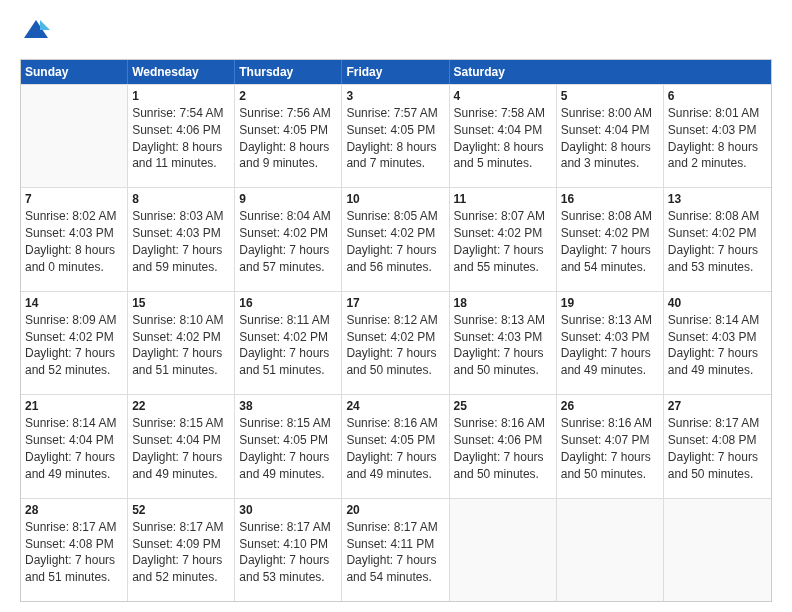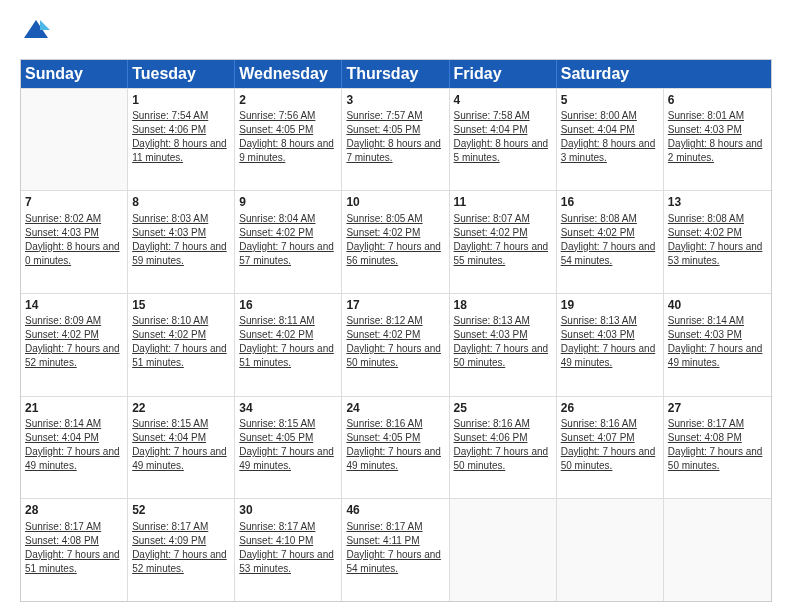--- a/index.html
+++ b/index.html
@@ -58,21 +58,21 @@
       flex-direction: column;
       border: 1px solid #ccc;
     }
     .cal-header-row {
       display: grid;
       grid-template-columns: repeat(7, 1fr);
       background: #1a5cb5;
     }
     .cal-header-cell {
       color: #fff;
-      font-size: 16px;
+      font-size: 12px;
       font-weight: bold;
       padding: 5px 4px;
       text-align: left;
       border-right: 1px solid #3a7cd5;
     }
     .cal-header-cell:last-child { border-right: none; }
     .cal-body {
       flex: 1;
       display: flex;
       flex-direction: column;
@@ -95,24 +95,23 @@
     .cal-cell:last-child { border-right: none; }
     .cal-cell.empty { background: #f9f9f9; }
     .day-num {
       font-size: 12px;
       font-weight: bold;
       color: #222;
       display: block;
       margin-bottom: 1px;
     }
     .cell-info {
-      font-size: 10px;
+      font-size: 12px;
       color: #333;
       line-height: 1.4;
-      text-decoration: underline;
     }
   </style>
 </head>
 <body>
 
 <div class="page">
   <div class="header">
     <div class="logo">
       <div>
         <div class="logo-text">
@@ -128,21 +127,20 @@
     </div>
     <div class="title-block">
       <div class="month-title"></div>
       <div class="location"></div>
     </div>
   </div>
 
   <div class="calendar">
     <div class="cal-header-row">
     <div class="cal-header-cell">Sunday</div>
-        <div class="cal-header-cell">Tuesday</div>
         <div class="cal-header-cell">Wednesday</div>
         <div class="cal-header-cell">Thursday</div>
         <div class="cal-header-cell">Friday</div>
         <div class="cal-header-cell">Saturday</div>
       </div>
     <div class="cal-body">
     <div class="cal-row">
           <div class="cal-cell empty"></div>
           <div class="cal-cell">
             <span class="day-num">1</span>
@@ -232,21 +230,21 @@
         <div class="cal-row">
           <div class="cal-cell">
             <span class="day-num">21</span>
             <div class="cell-info">Sunrise: 8:14 AM<br>Sunset: 4:04 PM<br>Daylight: 7 hours and 49 minutes.</div>
           </div>
           <div class="cal-cell">
             <span class="day-num">22</span>
             <div class="cell-info">Sunrise: 8:15 AM<br>Sunset: 4:04 PM<br>Daylight: 7 hours and 49 minutes.</div>
           </div>
           <div class="cal-cell">
-            <span class="day-num">34</span>
+            <span class="day-num">38</span>
             <div class="cell-info">Sunrise: 8:15 AM<br>Sunset: 4:05 PM<br>Daylight: 7 hours and 49 minutes.</div>
           </div>
           <div class="cal-cell">
             <span class="day-num">24</span>
             <div class="cell-info">Sunrise: 8:16 AM<br>Sunset: 4:05 PM<br>Daylight: 7 hours and 49 minutes.</div>
           </div>
           <div class="cal-cell">
             <span class="day-num">25</span>
             <div class="cell-info">Sunrise: 8:16 AM<br>Sunset: 4:06 PM<br>Daylight: 7 hours and 50 minutes.</div>
           </div>
@@ -266,21 +264,21 @@
           </div>
           <div class="cal-cell">
             <span class="day-num">52</span>
             <div class="cell-info">Sunrise: 8:17 AM<br>Sunset: 4:09 PM<br>Daylight: 7 hours and 52 minutes.</div>
           </div>
           <div class="cal-cell">
             <span class="day-num">30</span>
             <div class="cell-info">Sunrise: 8:17 AM<br>Sunset: 4:10 PM<br>Daylight: 7 hours and 53 minutes.</div>
           </div>
           <div class="cal-cell">
-            <span class="day-num">46</span>
+            <span class="day-num">20</span>
             <div class="cell-info">Sunrise: 8:17 AM<br>Sunset: 4:11 PM<br>Daylight: 7 hours and 54 minutes.</div>
           </div>
           <div class="cal-cell empty"></div>
           <div class="cal-cell empty"></div>
           <div class="cal-cell empty"></div>
         </div>
       </div>
   </div>
 </div>
 

